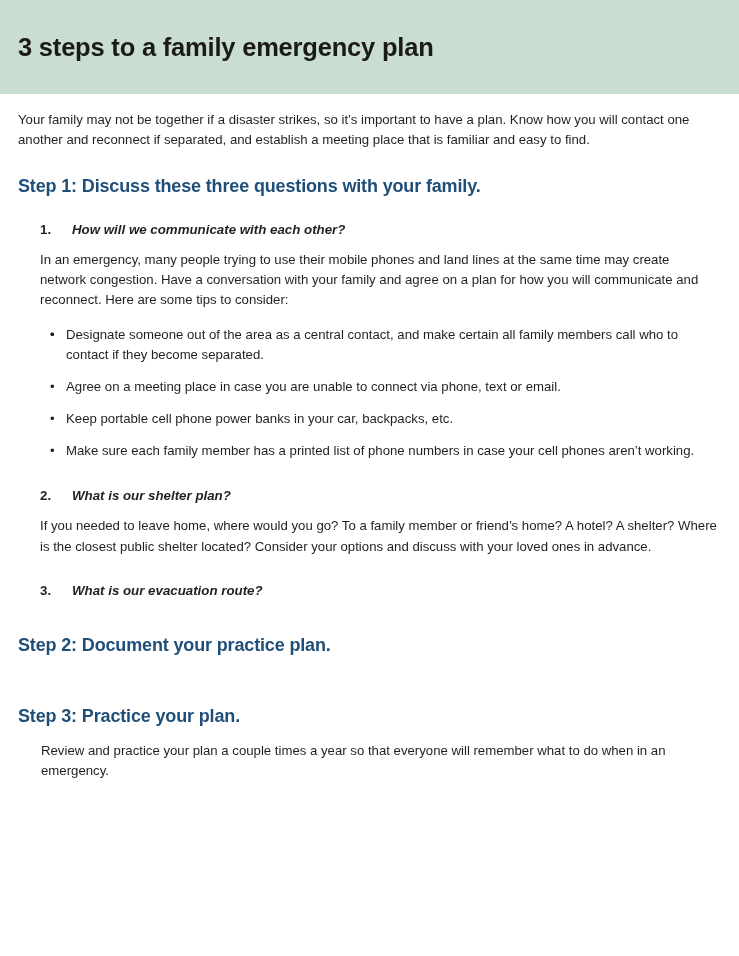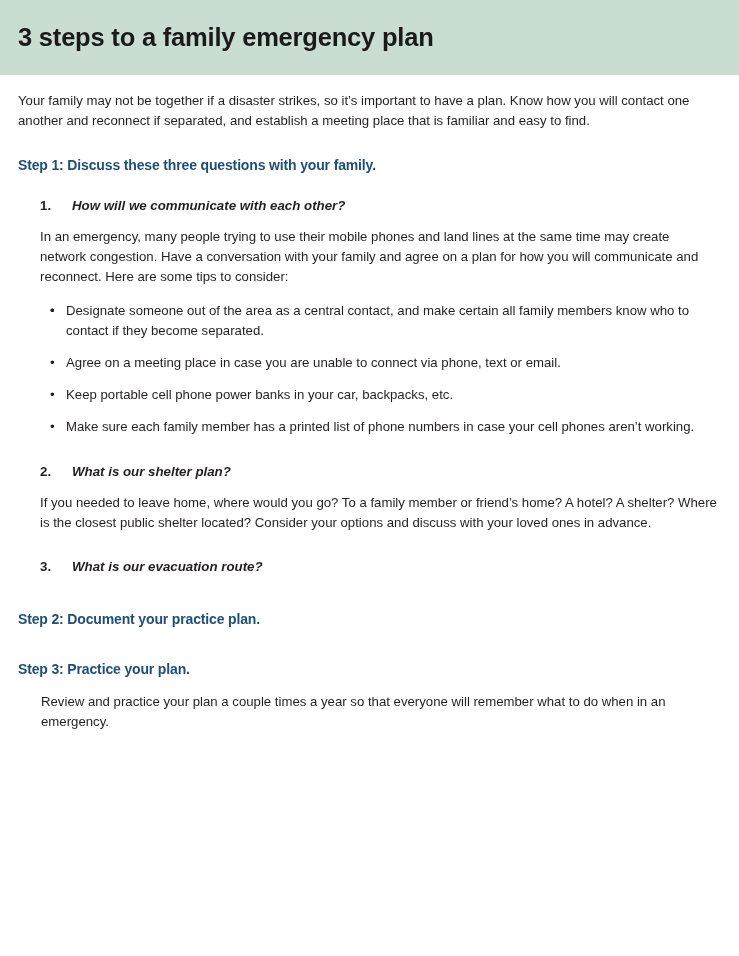--- a/index.html
+++ b/index.html
@@ -17,21 +17,21 @@
   .page {
     position: relative;
     width: 739px;
     height: 956px;
     box-sizing: border-box;
   }
 
   
   .title-band {
     background: #c9ded0;
-    height: 75px;
+    height: 94px;
     display: flex;
     align-items: center;
     padding-left: 18px;
     box-sizing: border-box;
   }
   .title-band h1 {
     margin: 0;
     font-size: 25.5px;
     font-weight: bold;
     letter-spacing: -0.2px;
@@ -52,29 +52,29 @@
     margin: 0;
   }
 
   .intro {
     margin-top: 16px;
   }
 
   
   .step-heading {
     color: #1f4e79;
-    font-size: 14px;
+    font-size: 18px;
     font-weight: bold;
     letter-spacing: -0.15px;
     line-height: 1.2;
     margin: 0;
   }
   .step-1-heading { margin-top: 26px; }
   .step-2-heading { margin-top: 35px; }
-  .step-3-heading { margin-top: 33px; }
+  .step-3-heading { margin-top: 49px; }
 
   
   .question-block {
     padding-left: 22px;
   }
   .q1-block { margin-top: 23px; }
   .q2-block { margin-top: 26px; }
   .q3-block { margin-top: 25px; }
 
   .question-title {
@@ -150,21 +150,21 @@
         <span class="question-text">How will we communicate with each other?</span>
       </div>
       <p class="question-body">In an emergency, many people trying to use their mobile phones and land lines at the same time may create network congestion. Have a conversation with your family and agree on a plan for how you will communicate and reconnect. Here are some tips to consider:</p>
 
       <ul class="tips">
         <li>
           <span class="bullet-dot">•</span>
         </li>
         <li>
           <span class="bullet-dot">•</span>
-          <span>Designate someone out of the area as a central contact, and make certain all family members know who to contact if they become separated.</span>
+          <span>Designate someone out of the area as a central contact, and make certain all family members call who to contact if they become separated.</span>
         </li>
         <li>
           <span class="bullet-dot">•</span>
           <span>Agree on a meeting place in case you are unable to connect via phone, text or email.</span>
         </li>
         <li>
           <span class="bullet-dot">•</span>
           <span>Keep portable cell phone power banks in your car, backpacks, etc.</span>
         </li>
         <li>

